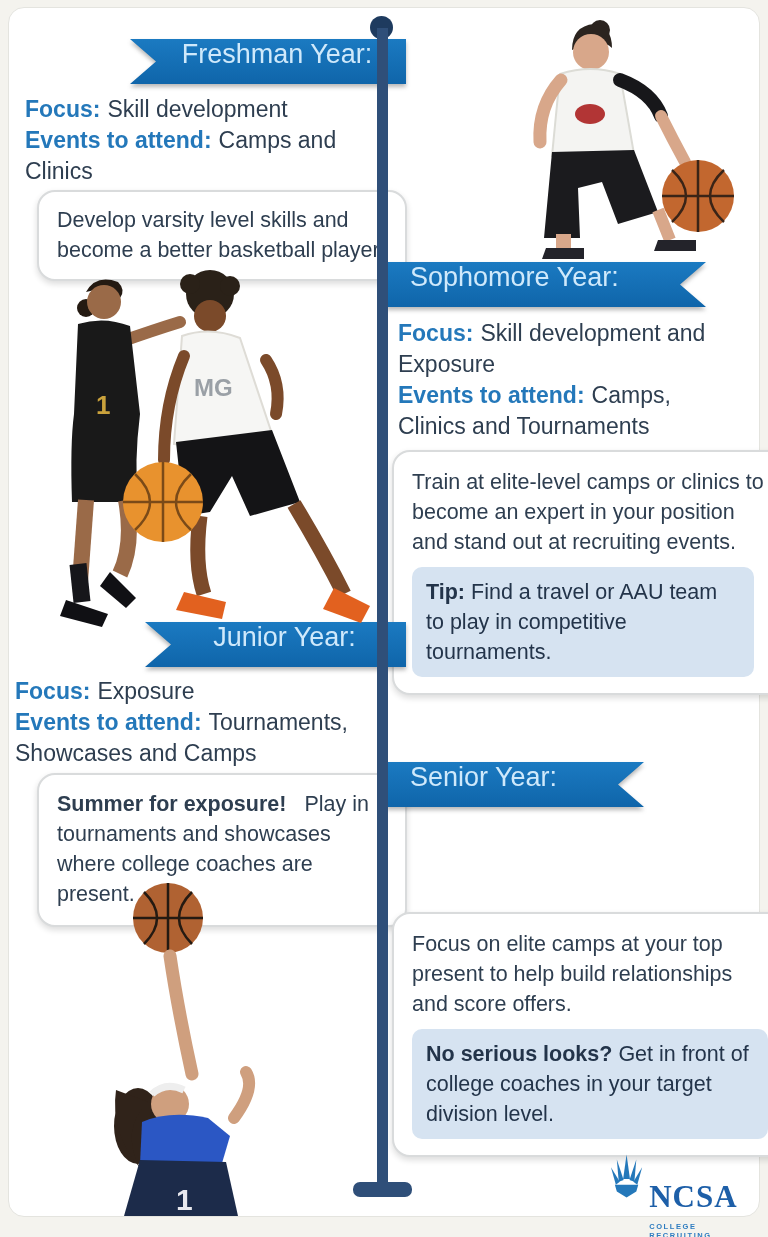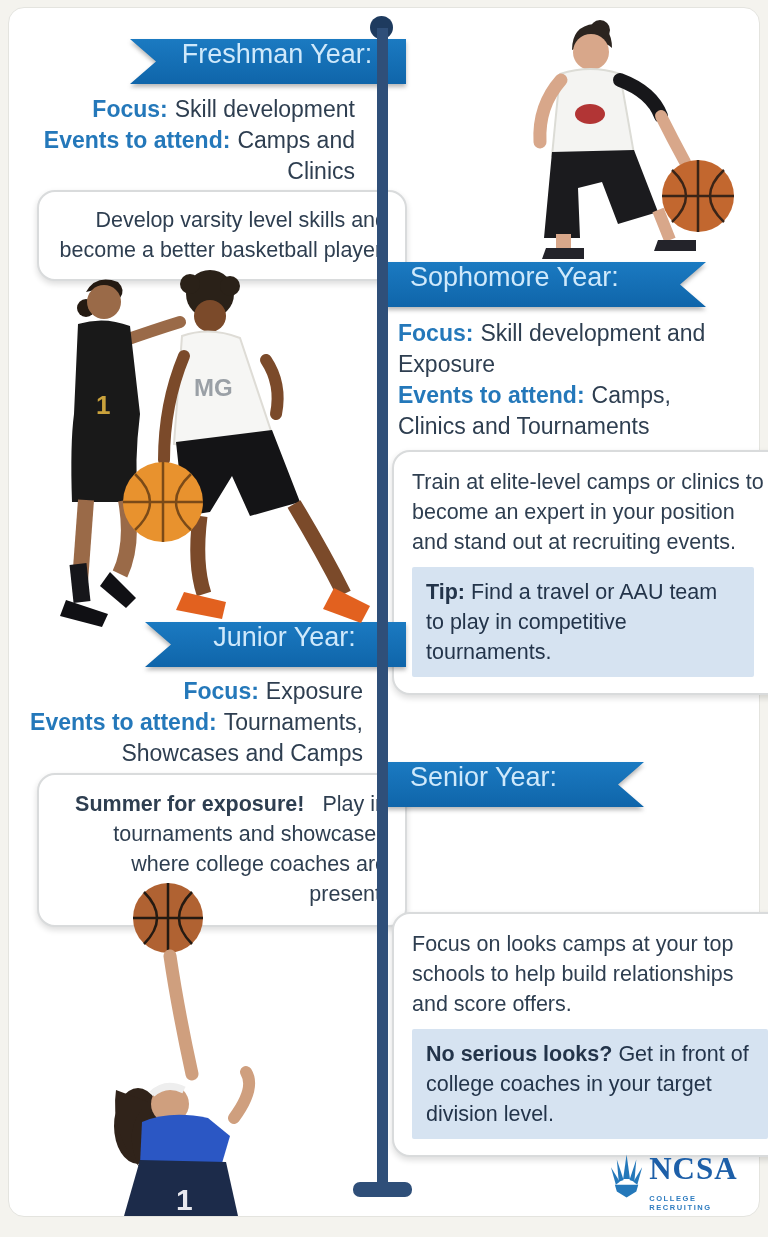--- a/index.html
+++ b/index.html
@@ -17,37 +17,37 @@
   
   .banner-wrap{position:absolute;height:45px;filter:drop-shadow(0 3px 2px rgba(50,50,50,.35));z-index:3;}
   .banner{width:100%;height:100%;background:linear-gradient(180deg,#1b7ac1 0%,#0f65aa 100%);
           color:#cfe9fb;font-weight:normal;font-size:27px;display:flex;align-items:flex-start;}
   .banner-left{clip-path:polygon(0 0,100% 0,100% 100%,0 100%,26px 50%);justify-content:center;padding-left:18px;}
   .banner-right{clip-path:polygon(0 0,100% 0,calc(100% - 26px) 50%,100% 100%,0 100%);padding-left:24px;margin-left:12px;}
 
   
   .meta{position:absolute;font-size:23px;line-height:31px;color:#2e3e50;z-index:2;}
   .meta .lbl{color:#2478ba;font-weight:bold;margin-right:7px;}
-  .ta-r{text-align:right;}
+  .ta-r{}
 
   
   .note{position:absolute;background:#fff;border:2px solid #d9dbdc;border-radius:18px;
         box-shadow:0 3px 6px rgba(0,0,0,.14);font-size:21.5px;line-height:30px;color:#2e3e50;z-index:2;}
   .note .lead{font-weight:bold;margin-right:18px;}
-  .tip{background:#d6e3f1;border-radius:2px;padding:10px 14px;margin-top:10px;color:#23344a;}
+  .tip{background:#d6e3f1;border-radius:10px;padding:10px 14px;margin-top:10px;color:#23344a;}
   .tip .lead{font-weight:bold;margin-right:6px;}
 
   .photo{position:absolute;}
   .z2{z-index:2;} .z5{z-index:5;}
 
   
   .logo{position:absolute;left:610px;top:1154px;width:150px;display:flex;align-items:flex-start;z-index:2;}
   .logo-txt{margin-left:6px;display:flex;flex-direction:column;}
   .logo-name{font-family:"Liberation Serif","DejaVu Serif",serif;font-weight:bold;font-size:31px;
-             line-height:30px;color:#1d5fa8;letter-spacing:1px;}
+             line-height:30px;color:#1d5fa8;letter-spacing:1px;margin-top:28px;}
   .logo-tag{font-size:7.5px;letter-spacing:1.6px;color:#2e7cc0;margin-top:10px;font-weight:bold;}
 </style>
 </head>
 <body>
 
 <div class="page">
   <div class="card"></div>
 
   <div class="tl-circle"></div>
   <div class="tl-line"></div>
@@ -157,21 +157,21 @@
   <div class="note ta-r" style="left:37px;top:773px;width:330px;padding:14px 18px 16px 18px;">
     <span class="lead">Summer for exposure!</span><span>Play in tournaments and showcases where college coaches are present.</span>
   </div>
 
   <div class="banner-wrap" style="left:374px;top:762px;width:234px;">
     <div class="banner banner-right">
         <span>Senior Year:</span>
       </div>
   </div>
   <div class="note" style="left:392px;top:912px;width:356px;padding:15px 18px 16px 18px;">
-    <div>Focus on looks camps at your top schools to help build relationships and score offers.</div>
+    <div>Focus on elite camps at your top present to help build relationships and score offers.</div>
     <div class="tip">
       <span class="lead">No serious looks?</span><span>Get in front of college coaches in your target division level.</span>
     </div>
   </div>
 
   <div class="logo">
     <svg width="34" height="44" viewBox="0 0 34 44">
       <g fill="#2478ba">
         <polygon points="17,0 20.5,25 13.5,25"></polygon>
         <polygon points="7,5 14,26 9,28"></polygon>

